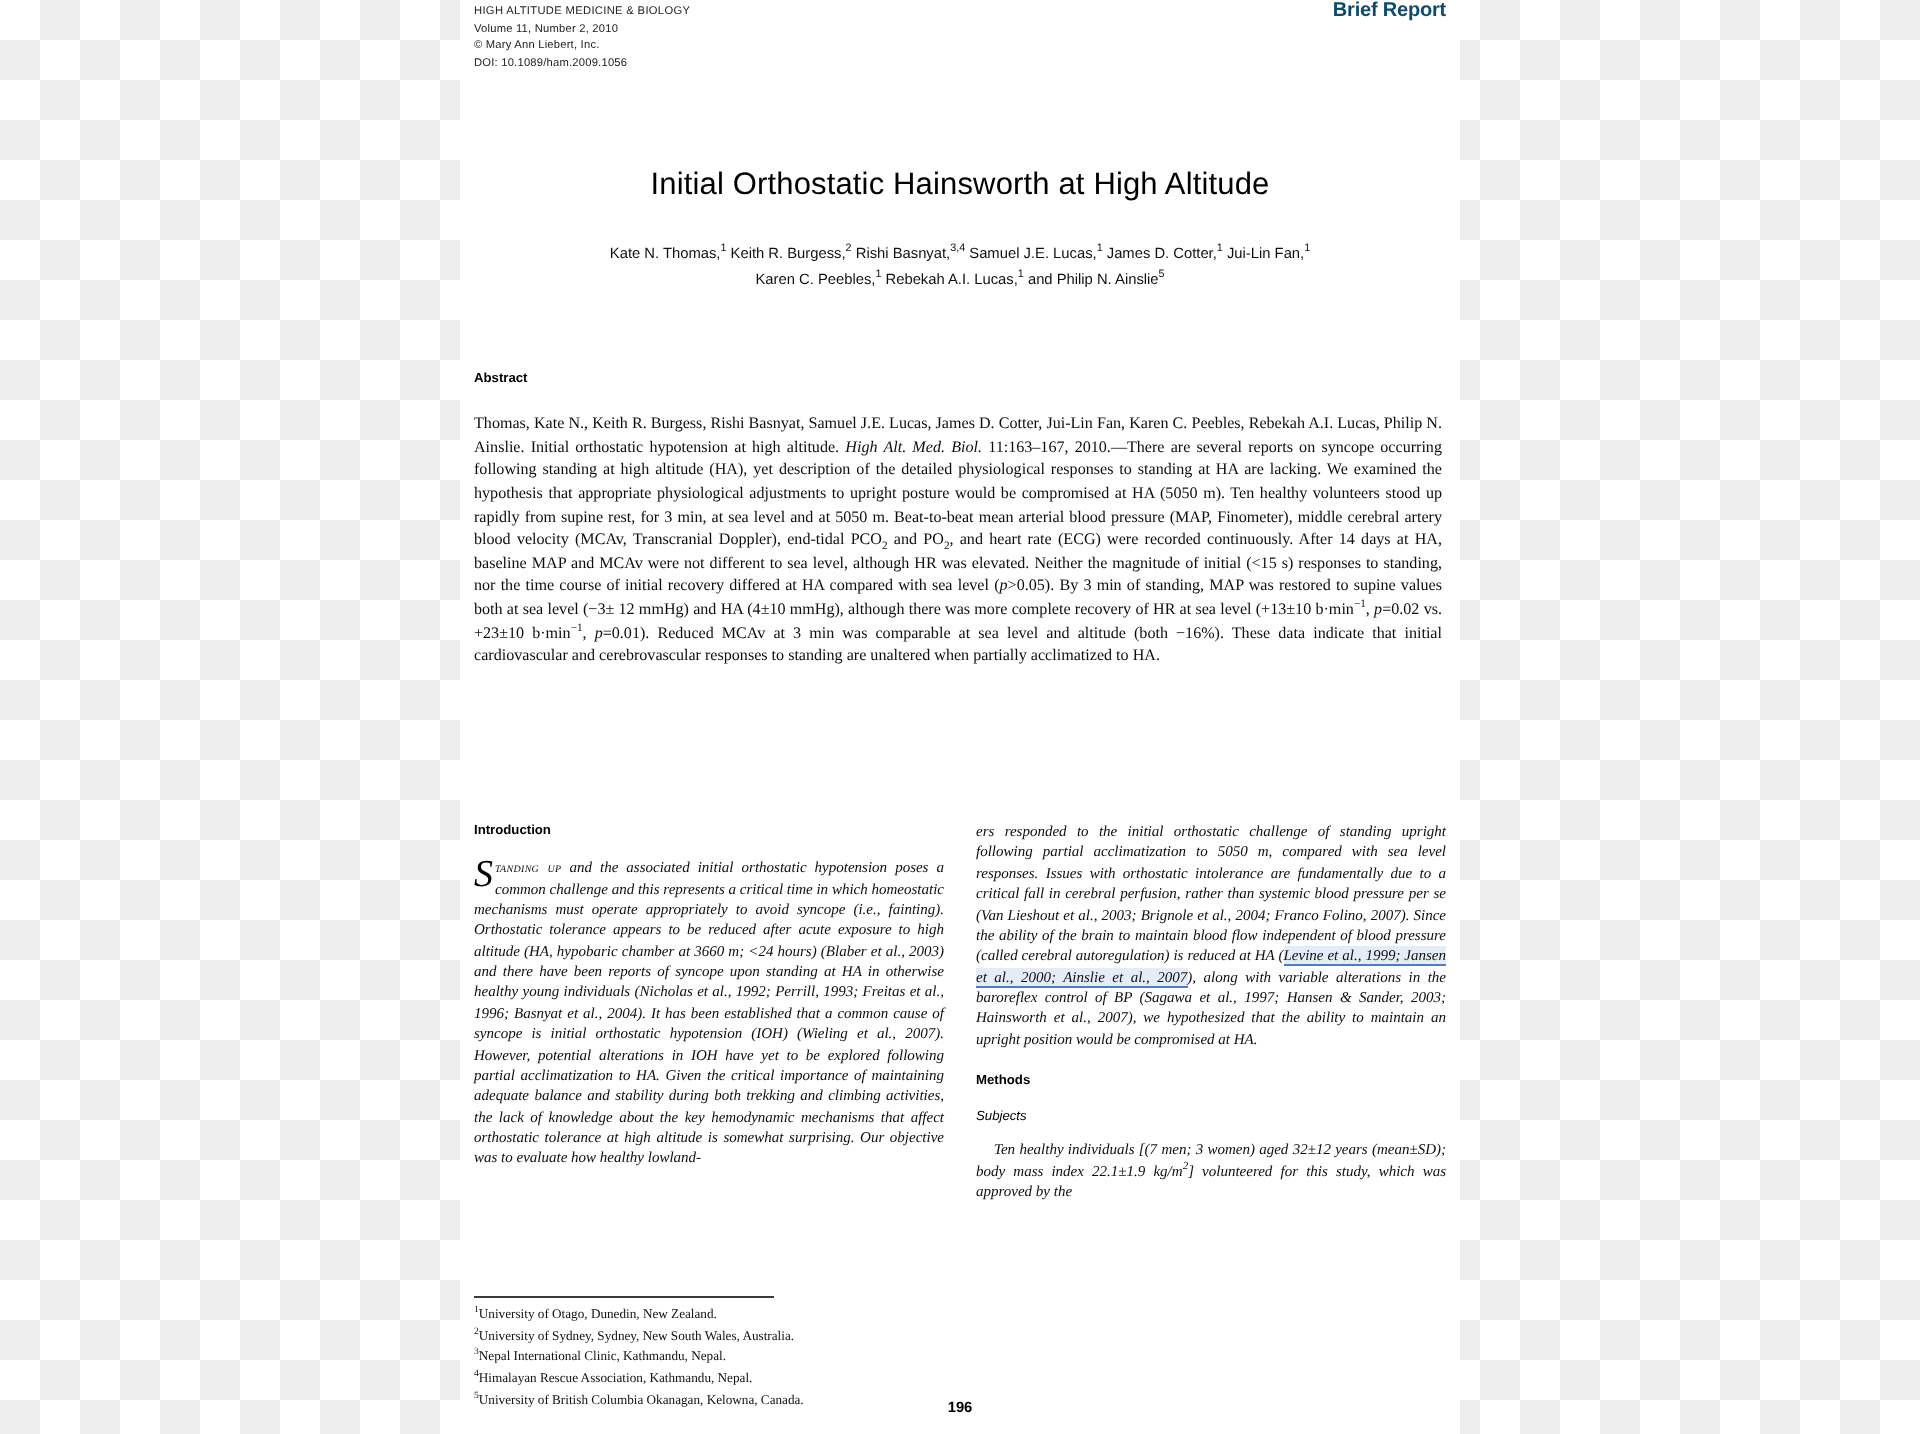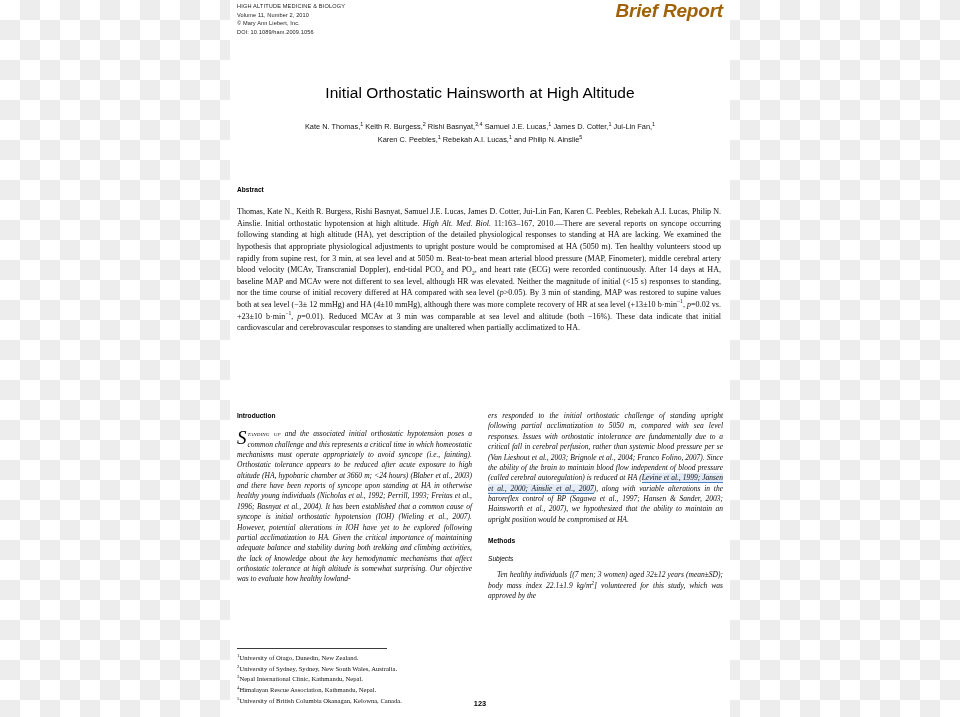--- a/index.html
+++ b/index.html
@@ -45,24 +45,23 @@
     font-size: 5.6px;
     line-height: 1.55;
     color: #222;
     letter-spacing: 0.02em;
   }
   .masthead-left .journal {
     letter-spacing: 0.03em;
   }
   .brief-report {
     font-family: "Liberation Sans", sans-serif;
-    font-size: 19px;
-    font-weight: bold;
-    font-style: italic;
-    color: #a16207;
+    font-size: 10px;
+    font-weight: bold;
+    color: #0c4a6e;
     letter-spacing: -0.01em;
     margin-top: -2px;
   }
 
   
   .title {
     position: absolute;
     left: 7px;
     top: 74px;
     width: 486px;
@@ -248,15 +247,15 @@
 
   <div class="footnote-rule"></div>
   <div class="footnotes">
     <div><sup>1</sup>University of Otago, Dunedin, New Zealand.</div>
     <div><sup>2</sup>University of Sydney, Sydney, New South Wales, Australia.</div>
     <div><sup>3</sup>Nepal International Clinic, Kathmandu, Nepal.</div>
     <div><sup>4</sup>Himalayan Rescue Association, Kathmandu, Nepal.</div>
     <div><sup>5</sup>University of British Columbia Okanagan, Kelowna, Canada.</div>
   </div>
 
-  <div class="folio">123</div>
+  <div class="folio">196</div>
 
 </div>
 
 </body></html>

